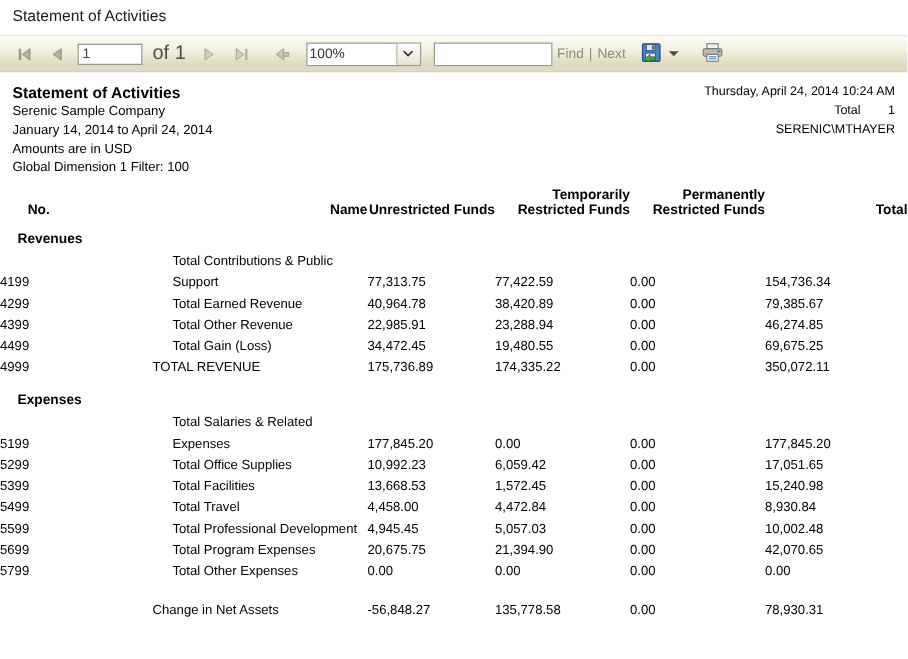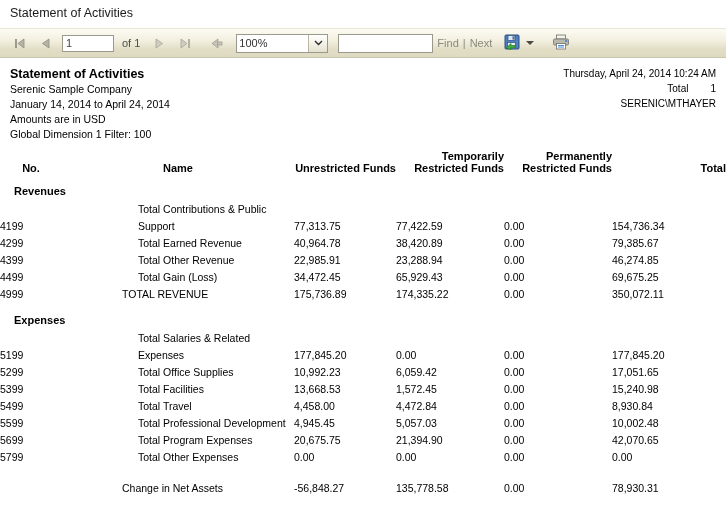--- a/index.html
+++ b/index.html
@@ -60,21 +60,21 @@
     border: 1px solid #9a9a8c;
     background: #ffffff;
     font-family: "Liberation Sans", sans-serif;
     font-size: 11px;
     color: #444444;
     padding: 0 3px;
     margin: 0 4px;
     box-sizing: border-box;
   }
   .of-label {
-    font-size: 11px;
+    font-size: 16px;
     color: #4d4d4d;
     margin: 0 6px 0 4px;
     white-space: nowrap;
   }
 
   .zoom-select {
     width: 92px;
     height: 19px;
     margin-left: 6px;
     border: 1px solid #9a9a8c;
@@ -193,21 +193,21 @@
   .col-total { width: 114px; }
 
   thead th {
     font-weight: bold;
     font-size: 11px;
     color: #000000;
     padding-bottom: 4px;
     line-height: 12px;
   }
   th.h-no   { text-align: center;  padding-left: 20px; }
-  th.h-name { text-align: center;  padding-left: 28px; }
+  th.h-name { text-align: right;  padding-left: 28px; }
   th.h-num  { text-align: right; padding-right: 10px; }
 
   tr.section td {
     font-weight: bold;
     font-size: 11px;
     padding-top: 11px;
     padding-bottom: 4px;
     padding-left: 14px;
   }
 
@@ -390,21 +390,21 @@
           <td class="c-name indent2">Total Other Revenue</td>
           <td class="c-num">22,985.91</td>
           <td class="c-num">23,288.94</td>
           <td class="c-num">0.00</td>
           <td class="c-num">46,274.85</td>
         </tr>
         <tr>
           <td class="c-no">4499</td>
           <td class="c-name indent2">Total Gain (Loss)</td>
           <td class="c-num">34,472.45</td>
-          <td class="c-num">65,929.43</td>
+          <td class="c-num">19,480.55</td>
           <td class="c-num">0.00</td>
           <td class="c-num">69,675.25</td>
         </tr>
         <tr>
           <td class="c-no">4999</td>
           <td class="c-name indent">TOTAL REVENUE</td>
           <td class="c-num">175,736.89</td>
           <td class="c-num">174,335.22</td>
           <td class="c-num">0.00</td>
           <td class="c-num">350,072.11</td>

